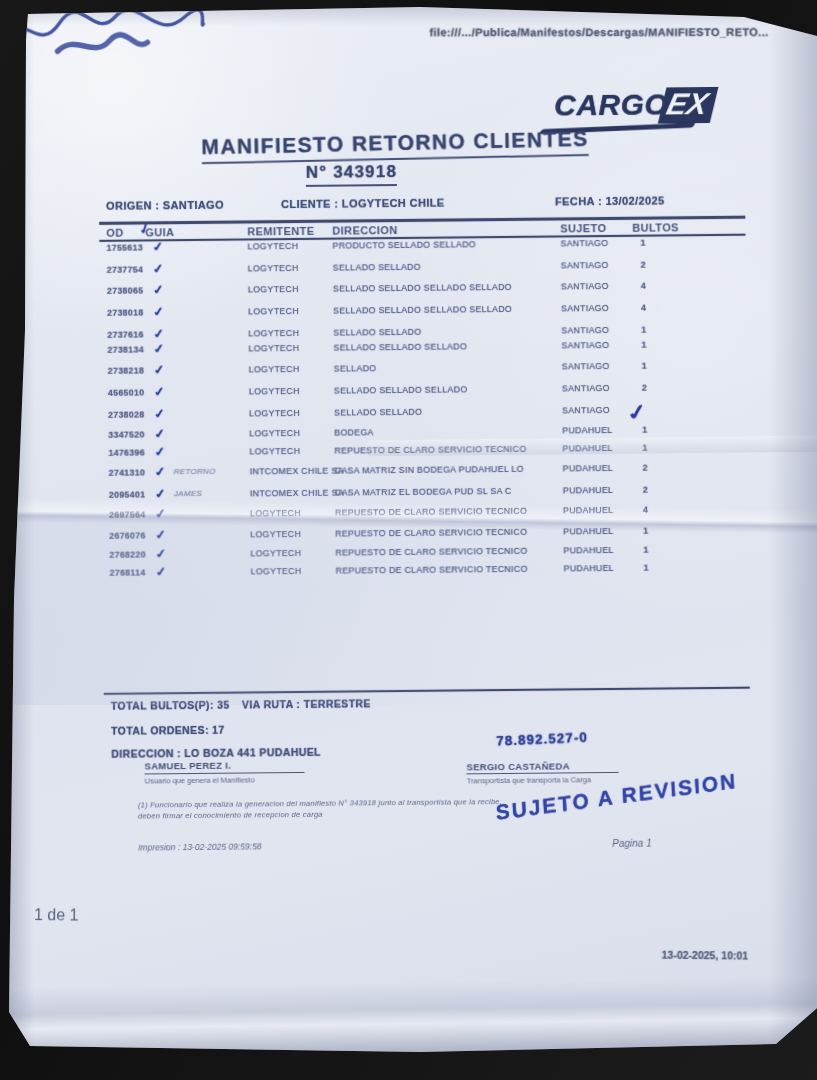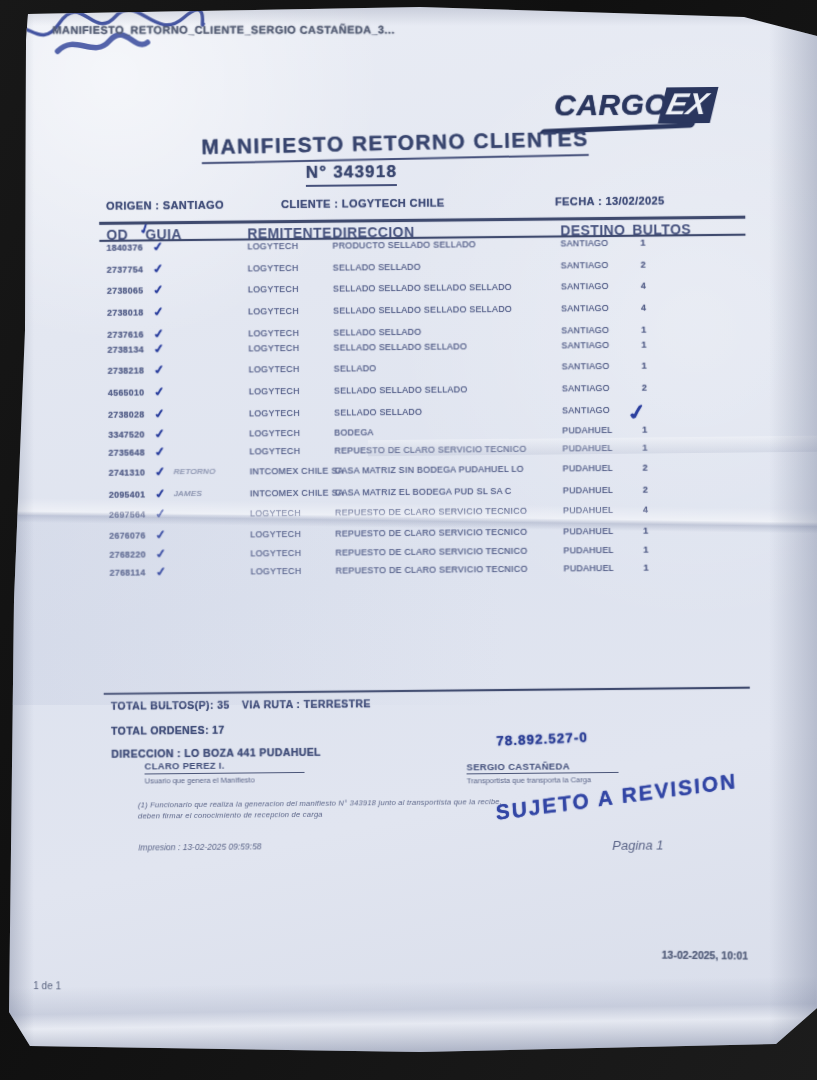--- a/index.html
+++ b/index.html
@@ -53,21 +53,21 @@
   .docnum{left:307px;top:162px;font-size:17px;font-weight:800;letter-spacing:1.2px;
       color:#39466f;border-bottom:2px solid #46517b;padding-bottom:2px;
       text-shadow:0 0 1px #39466f;}
   .info{font-size:11px;font-weight:700;letter-spacing:.4px;color:#414e7a;top:197px;
       text-shadow:0 0 1px rgba(65,78,122,.8);}
   .i-origen{left:107px;} .i-cliente{left:282px;} .i-fecha{left:556px;}
   .rule{background:#3f4a6e;box-shadow:0 0 1px #3f4a6e;}
   .rule1{left:100px;top:219px;width:646px;height:2.6px;}
   .rule2{left:100px;top:237px;width:646px;height:1.8px;}
   .rule3{left:100px;top:690px;width:646px;height:2.4px;}
-  .th{top:224px;font-size:14px;font-weight:700;letter-spacing:.4px;color:#46527e;}
+  .th{top:224px;font-size:11px;font-weight:700;letter-spacing:.4px;color:#46527e;}
   .th0{left:107px;}.th1{left:146px;}.th2{left:248px;}.th3{left:333px;}
   .th4{left:561px;}.th5{left:633px;}
   .t-row{left:0;top:0;width:100%;height:18px;font-size:8.8px;letter-spacing:.3px;
       color:#55608a;text-shadow:0 0 1px rgba(85,96,138,.75);}
   .c-od{left:107px;font-weight:700;}
   .c-check{left:154px;top:-2px;color:#2b3f9e;font-size:11px;font-weight:700;
       transform:rotate(-10deg) scaleX(1.25);text-shadow:0 0 1px #2b3f9e;}
   .c-note{left:172px;color:#99a1b9;font-style:italic;font-size:8px;}
   .c-rem{left:248px;text-align:right;} .c-dir{left:333px;max-width:218px;overflow:hidden;}
   .c-dest{left:561px;} .c-bul{left:641px;font-weight:700;}
@@ -85,66 +85,66 @@
   .sn-left{left:140px;top:758px;} .sl-left{left:140px;top:771px;width:160px;}
   .sr-left{left:140px;top:774px;}
   .sn-right{left:462px;top:762px;} .sl-right{left:462px;top:774px;width:152px;}
   .sr-right{left:462px;top:777px;}
   .sig-svg{left:438px;top:700px;width:210px;height:60px;}
   .hw-rut{left:492px;top:733px;font-size:13.5px;font-weight:800;color:#2c3f96;
       transform:rotate(-2deg);letter-spacing:1px;text-shadow:0 0 1.5px #2c3f96;}
   .fine{font-size:7.6px;font-style:italic;color:#5b6588;letter-spacing:.2px;}
   .fine1{left:133px;top:798px;} .fine2{left:133px;top:809px;}
   .impresion{left:133px;top:840px;font-size:8.5px;font-style:italic;color:#5b6588;}
-  .pagina{left:607px;top:840px;font-size:13px;font-style:italic;color:#5b6588;}
+  .pagina{left:607px;top:840px;font-size:10px;font-style:italic;color:#5b6588;}
   .stamp{left:490px;top:787px;font-size:21px;font-weight:700;letter-spacing:2px;
       color:#3246a5;transform:rotate(-7deg) skewX(-4deg);
       text-shadow:0 0 1px #3246a5;}
   .footer{position:absolute;inset:0;transform:rotate(.6deg);color:#5a6480;
       filter:blur(.5px);}
   .footer span{position:absolute;}
-  .f-left{left:38px;top:984px;font-size:10px;}
+  .f-left{left:38px;top:910px;font-size:16px;}
   .f-right{left:666px;top:946px;font-size:10.5px;font-weight:600;
       text-shadow:0 0 1px rgba(90,100,128,.8);}
 </style>
 </head>
 <body>
 
 <div class="stage">
   <div class="paper">
 
     <div class="doc">
-      <span class="ph ph-left">MANIFIESTO_RETORNO_CLIENTE_SERGIO CASTAÑEDA_3...</span>
+      <span class="ph ph-right">file:///.../Publica/Manifestos/Descargas/MANIFIESTO_RETO...</span>
 
       <div class="logo">
         <span class="logo-cargo">CARGO</span>
         <span class="logo-ex">EX</span>
         <div class="logo-swoosh"></div>
       </div>
 
       <span class="title">MANIFIESTO RETORNO CLIENTES</span>
       <span class="docnum">N° 343918</span>
 
       <span class="info i-origen">ORIGEN : SANTIAGO</span>
       <span class="info i-cliente">CLIENTE : LOGYTECH CHILE</span>
       <span class="info i-fecha">FECHA : 13/02/2025</span>
 
       <div class="rule rule1"></div>
       <span class="th th0">OD</span>
       <span class="th th1">GUIA</span>
       <span class="th th2">REMITENTE</span>
       <span class="th th3">DIRECCION</span>
-      <span class="th th4">DESTINO</span>
+      <span class="th th4">SUJETO</span>
       <span class="th th5">BULTOS</span>
       <span class="hw-mark">✓</span>
       <div class="rule rule2"></div>
 
       <div id="rows-container" style="position:absolute;inset:0;">
           <div class="t-row" style="top: 240px;">
-            <span class="c-od">1840376</span>
+            <span class="c-od">1755613</span>
             <span class="c-check">✓</span>
             <span class="c-rem">LOGYTECH</span>
             <span class="c-dir">PRODUCTO SELLADO SELLADO</span>
             <span class="c-dest">SANTIAGO</span>
             <span class="c-bul">1</span>
           </div>
           <div class="t-row" style="top: 262px;">
             <span class="c-od">2737754</span>
             <span class="c-check">✓</span>
             <span class="c-rem">LOGYTECH</span>
@@ -211,21 +211,21 @@
           </div>
           <div class="t-row" style="top: 427px;">
             <span class="c-od">3347520</span>
             <span class="c-check">✓</span>
             <span class="c-rem">LOGYTECH</span>
             <span class="c-dir">BODEGA</span>
             <span class="c-dest">PUDAHUEL</span>
             <span class="c-bul">1</span>
           </div>
           <div class="t-row" style="top: 445px;">
-            <span class="c-od">2735648</span>
+            <span class="c-od">1476396</span>
             <span class="c-check">✓</span>
             <span class="c-rem">LOGYTECH</span>
             <span class="c-dir">REPUESTO DE CLARO SERVICIO TECNICO</span>
             <span class="c-dest">PUDAHUEL</span>
             <span class="c-bul">1</span>
           </div>
           <div class="t-row" style="top: 465px;">
             <span class="c-od">2741310</span>
             <span class="c-check">✓</span>
             <span class="c-note">RETORNO</span>
@@ -276,21 +276,21 @@
             <span class="c-bul">1</span>
           </div>
         </div>
 
       <div class="rule rule3"></div>
       <span class="tot tot-bultos">TOTAL BULTOS(P): 35</span>
       <span class="tot tot-via">VIA RUTA : TERRESTRE</span>
       <span class="tot tot-ordenes">TOTAL ORDENES: 17</span>
       <span class="tot tot-dir">DIRECCION : LO BOZA 441 PUDAHUEL</span>
 
-      <span class="sig-name sn-left">CLARO PEREZ I.</span>
+      <span class="sig-name sn-left">SAMUEL PEREZ I.</span>
       <div class="sig-line sl-left"></div>
       <span class="sig-role sr-left">Usuario que genera el Manifiesto</span>
 
       <svg class="sig-svg" viewBox="0 0 210 60">
         <path d="M6 34 C 26 4, 40 52, 62 20 S 96 38, 118 14 S 158 40, 186 16 S 202 30, 206 22" fill="none" stroke="#2c3f96" stroke-width="3.4" stroke-linecap="round" opacity="0.88"></path>
         <path d="M60 48 C 78 30, 96 56, 112 38 S 138 50, 150 40" fill="none" stroke="#2c3f96" stroke-width="5.5" stroke-linecap="round" opacity="0.8"></path>
       </svg>
       <span class="hw-rut">78.892.527-0</span>
 
       <span class="sig-name sn-right">SERGIO CASTAÑEDA</span>

